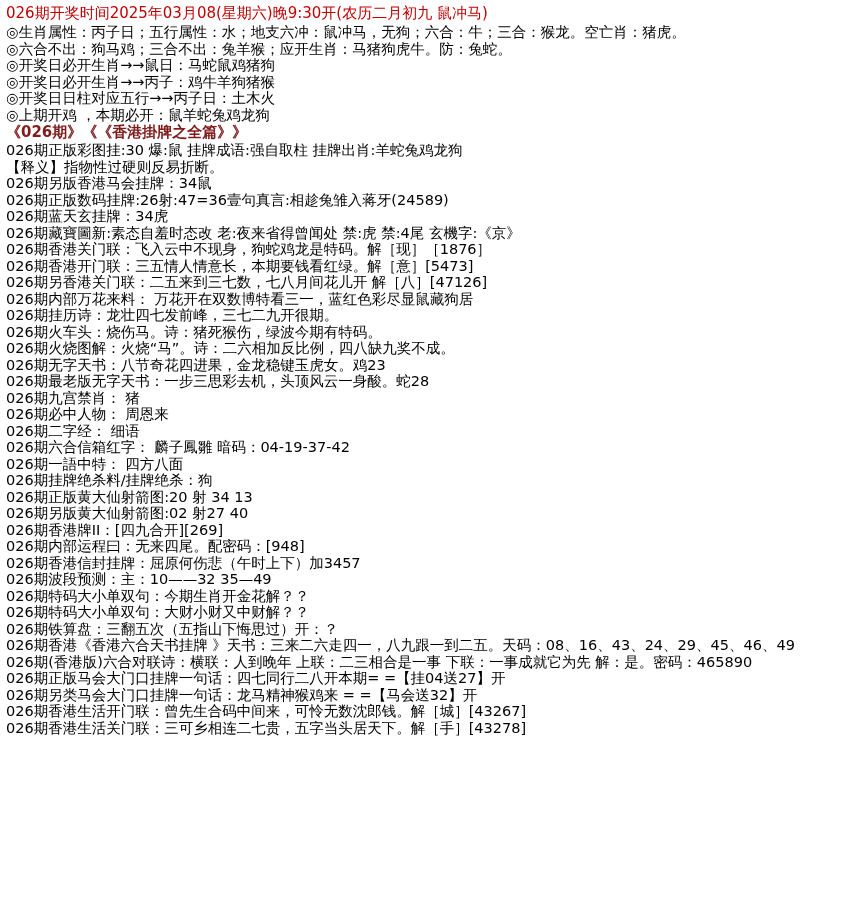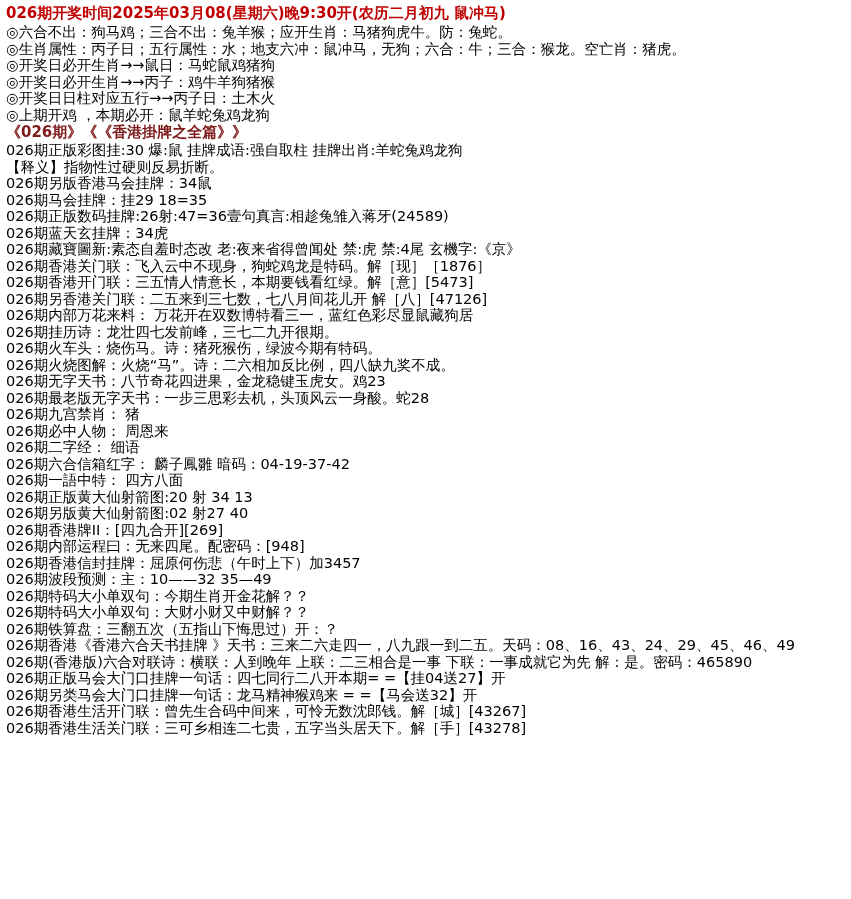--- a/index.html
+++ b/index.html
@@ -21,72 +21,72 @@
     box-sizing: border-box;
   }
   .line {
     white-space: nowrap;
     padding: 1px 0 1px 2px;
     font-size: 14.5px;
     letter-spacing: 0px;
   }
   .hdr {
     color: #c00000;
-    font-weight: bold;
+    font-weight: normal;
     font-size: 15px;
     padding: 2px 0 3px 2px;
   }
   .sec-title {
     color: #7f1d1d;
     font-weight: bold;
     font-size: 15px;
     padding: 2px 0 2px 2px;
     white-space: nowrap;
   }
 </style>
 </head>
 <body>
 
 <div class="page">
 
   <div class="hdr">026期开奖时间2025年03月08(星期六)晚9:30开(农历二月初九 鼠冲马)</div>
 
   <div>
+    <div class="line">◎生肖属性：丙子日；五行属性：水；地支六冲：鼠冲马，无狗；六合：牛；三合：猴龙。空亡肖：猪虎。</div>
     <div class="line">◎六合不出：狗马鸡；三合不出：兔羊猴；应开生肖：马猪狗虎牛。防：兔蛇。</div>
-    <div class="line">◎生肖属性：丙子日；五行属性：水；地支六冲：鼠冲马，无狗；六合：牛；三合：猴龙。空亡肖：猪虎。</div>
     <div class="line">◎开奖日必开生肖→→鼠日：马蛇鼠鸡猪狗</div>
     <div class="line">◎开奖日必开生肖→→丙子：鸡牛羊狗猪猴</div>
     <div class="line">◎开奖日日柱对应五行→→丙子日：土木火</div>
     <div class="line">◎上期开鸡 ，本期必开：鼠羊蛇兔鸡龙狗</div>
   </div>
 
   <div class="sec-title">《026期》《《香港掛牌之全篇》》</div>
 
   <div>
     <div class="line">026期正版彩图挂:30 爆:鼠 挂牌成语:强自取柱 挂牌出肖:羊蛇兔鸡龙狗</div>
     <div class="line">【释义】指物性过硬则反易折断。</div>
     <div class="line">026期另版香港马会挂牌：34鼠</div>
-    <div class="line">026期马会挂牌：挂29 18=35</div>
     <div class="line">026期正版数码挂牌:26射:47=36壹句真言:相趁兔雏入蒋牙(24589)</div>
     <div class="line">026期蓝天玄挂牌：34虎</div>
     <div class="line">026期藏寶圖新:素态自羞时态改  老:夜来省得曾闻处  禁:虎  禁:4尾  玄機字:《京》</div>
     <div class="line">026期香港关门联：飞入云中不现身，狗蛇鸡龙是特码。解［现］［1876］</div>
     <div class="line">026期香港开门联：三五情人情意长，本期要钱看红绿。解［意］[5473]</div>
     <div class="line">026期另香港关门联：二五来到三七数，七八月间花儿开 解［八］[47126]</div>
     <div class="line">026期内部万花来料： 万花开在双数博特看三一，蓝红色彩尽显鼠藏狗居</div>
     <div class="line">026期挂历诗：龙壮四七发前峰，三七二九开很期。</div>
     <div class="line">026期火车头：烧伤马。诗：猪死猴伤，绿波今期有特码。</div>
     <div class="line">026期火烧图解：火烧“马”。诗：二六相加反比例，四八缺九奖不成。</div>
     <div class="line">026期无字天书：八节奇花四进果，金龙稳键玉虎女。鸡23</div>
     <div class="line">026期最老版无字天书：一步三思彩去机，头顶风云一身酸。蛇28</div>
     <div class="line">026期九宫禁肖： 猪</div>
     <div class="line">026期必中人物： 周恩来</div>
     <div class="line">026期二字经： 细语</div>
     <div class="line">026期六合信箱红字： 麟子鳳雛 暗码：04-19-37-42</div>
     <div class="line">026期一語中特： 四方八面</div>
+    <div class="line">026期挂牌绝杀料/挂牌绝杀：狗</div>
     <div class="line">026期正版黄大仙射箭图:20 射 34 13</div>
     <div class="line">026期另版黄大仙射箭图:02 射27 40</div>
     <div class="line">026期香港牌II：[四九合开][269]</div>
     <div class="line">026期内部运程曰：无来四尾。配密码：[948]</div>
     <div class="line">026期香港信封挂牌：屈原何伤悲（午时上下）加3457</div>
     <div class="line">026期波段预测：主：10——32 35—49</div>
     <div class="line">026期特码大小单双句：今期生肖开金花解？？</div>
     <div class="line">026期特码大小单双句：大财小财又中财解？？</div>
     <div class="line">026期铁算盘：三翻五次（五指山下悔思过）开：？</div>
     <div class="line">026期香港《香港六合天书挂牌 》天书：三来二六走四一，八九跟一到二五。天码：08、16、43、24、29、45、46、49</div>

